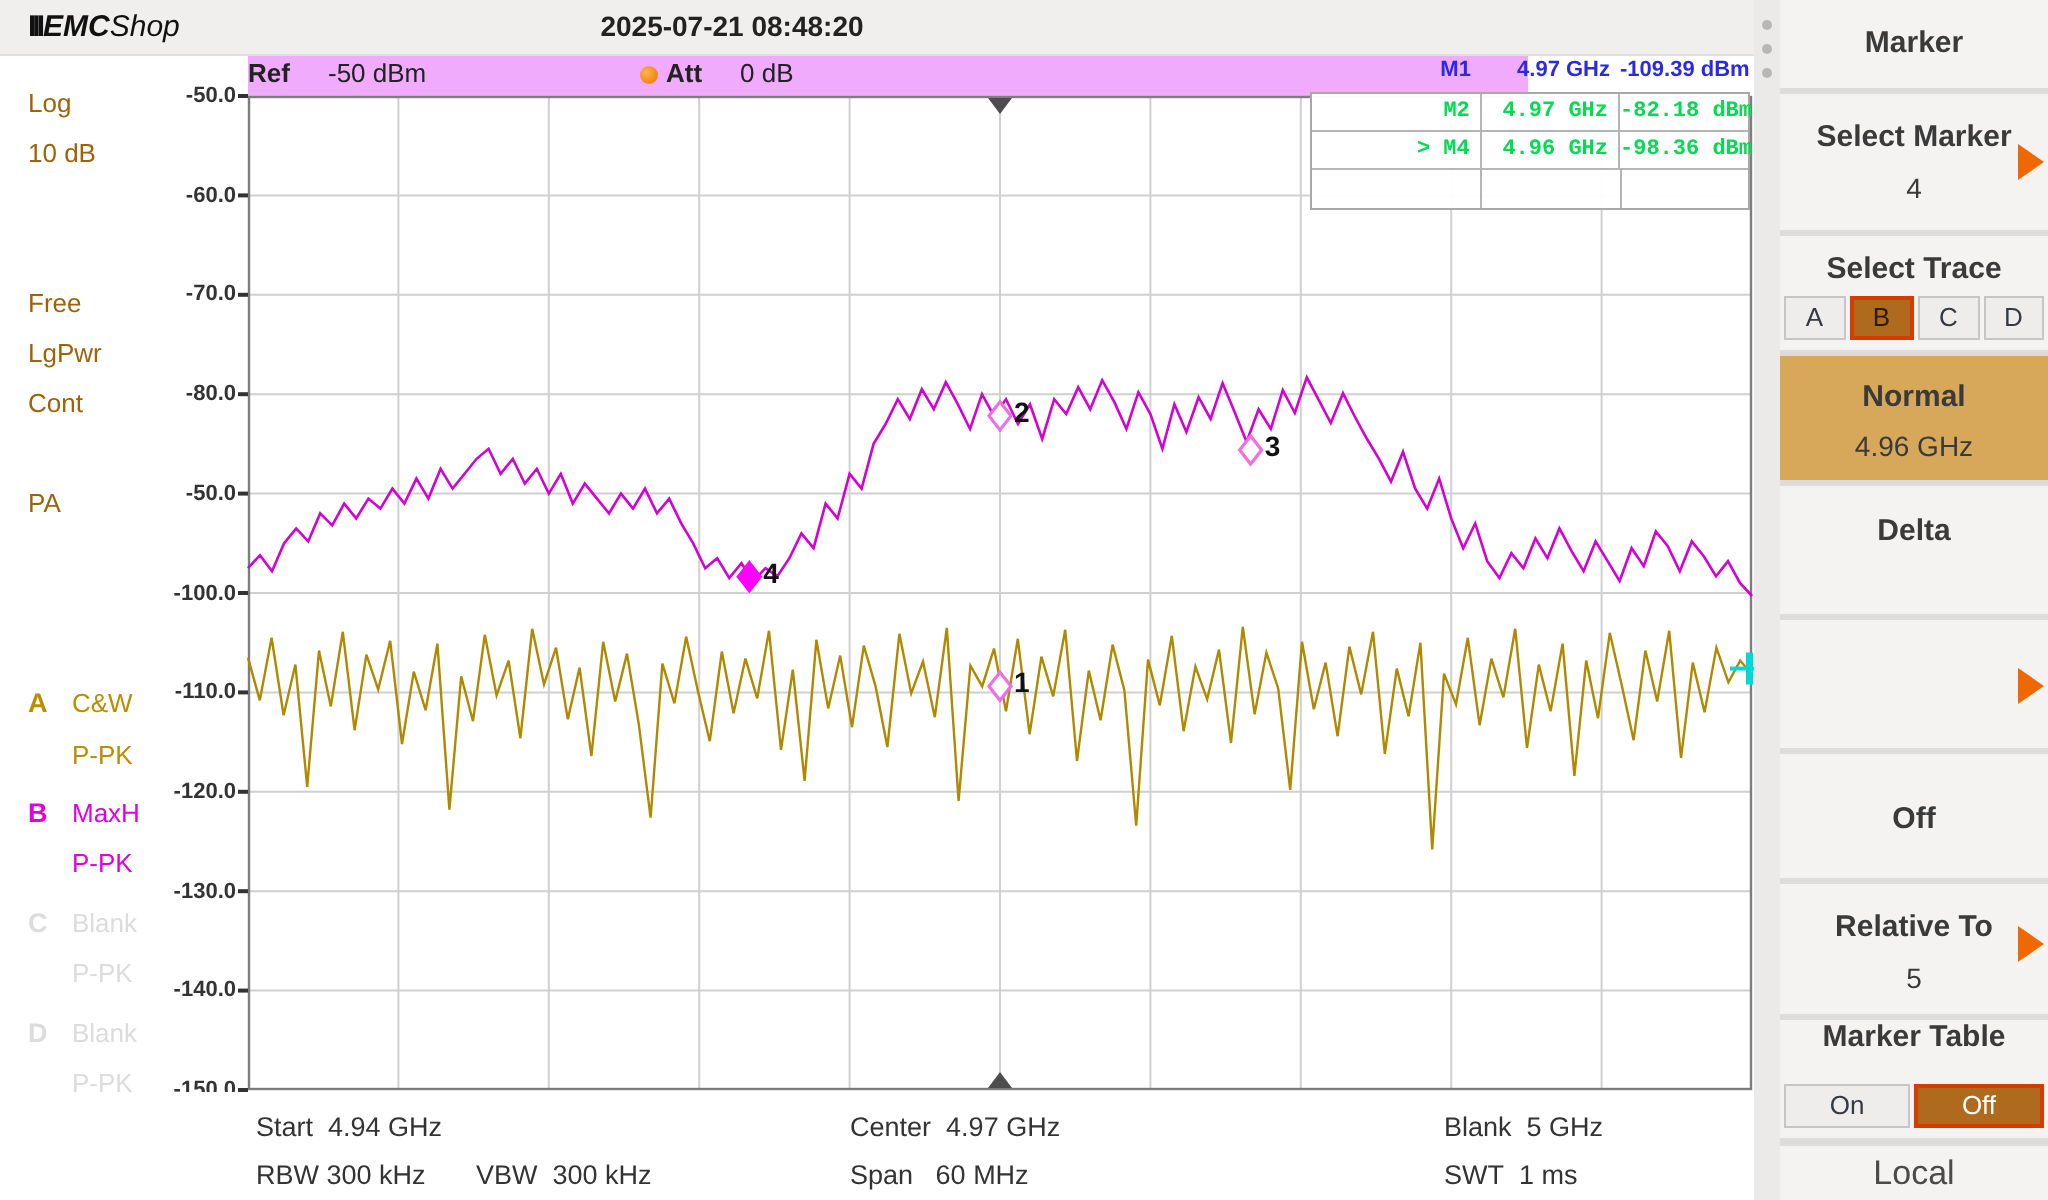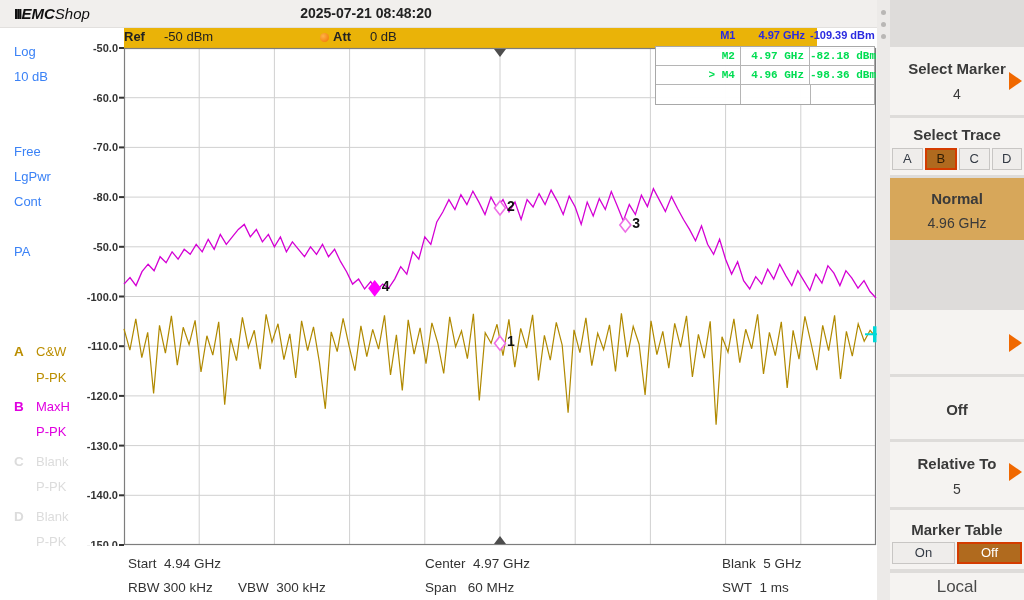--- a/index.html
+++ b/index.html
@@ -11,31 +11,31 @@
   .top-bar { position:absolute; left:0; top:0; width:878px; height:28px;
              background:#f1efed; border-bottom:1px solid #e2e0de; }
   .logo { position:absolute; left:14px; top:5px; font-size:15px; color:#111;
           font-style:italic; font-weight:bold; letter-spacing:0; }
   .logo .bars { font-style:normal; letter-spacing:-2px; margin-right:1px; }
   .logo .shop { font-weight:normal; }
   .timestamp { position:absolute; left:0; right:146px; top:5px; text-align:center;
                font-size:14px; font-weight:bold; color:#222; }
 
   
-  .ref-row { position:absolute; left:124px; top:28px; width:693px; height:20px; background:#eab308; }
+  .ref-row { position:absolute; left:124px; top:28px; width:640px; height:20px; background:#f0abfc; }
   .ref-label { position:absolute; left:0px; top:1px; font-weight:bold; font-size:13px; color:#222; }
   .ref-value { position:absolute; left:40px; top:1px; font-size:13px; color:#222; }
   .att-dot { position:absolute; left:196px; top:5px; width:9px; height:9px; border-radius:50%;
              background:radial-gradient(circle at 35% 35%, #ffb347, #f07000); }
   .att-label { position:absolute; left:209px; top:1px; font-weight:bold; font-size:13px; color:#222; }
   .att-value { position:absolute; left:246px; top:1px; font-size:13px; color:#222; }
 
   
   .sidebar { position:absolute; left:0; top:28px; width:124px; height:572px; background:#fff; }
-  .side-label { position:absolute; left:14px; font-size:13px; color:#3b82f6; }
+  .side-label { position:absolute; left:14px; font-size:13px; color:#a16207; }
   .tl-row { position:absolute; left:0; width:124px; height:20px; }
   .tl-letter { position:absolute; left:14px; top:0; font-size:13.5px; font-weight:bold; }
   .tl-text { position:absolute; left:36px; top:0; font-size:13px; }
 
   
   #chart { position:absolute; left:124px; top:48px; overflow:visible; }
   .ylab { position:absolute; width:52px; text-align:right; font-size:11px; font-weight:bold; color:#333; }
 
   
   .mrow { display:flex; }
@@ -228,20 +228,23 @@
     <div class="bb" style="left:722px; top:34px"><b>SWT</b>&nbsp;&nbsp;<span>1 ms</span></div>
   </div>
 
   <div class="strip">
     <div class="dot" style="top:10px"></div>
     <div class="dot" style="top:22px"></div>
     <div class="dot" style="top:34px"></div>
   </div>
 
   <div class="panel">
+    <div class="sec" style="top:0; height:44px">
+      <div class="sec-title" style="padding-top:13px">Marker</div>
+    </div>
 
     <div class="sec" style="top:47px; height:68px">
       <div class="sec-title" style="padding-top:13px">Select Marker</div>
       <div class="sec-value" style="padding-top:9px">4</div>
       <div class="arrow-r" style="top:25px"></div>
     </div>
 
     <div class="sec" style="top:118px; height:57px">
       <div class="sec-title" style="padding-top:8px">Select Trace</div>
       <div class="opt-row" id="trace-opts">
@@ -250,37 +253,40 @@
           <div class="opt">C</div>
           <div class="opt">D</div>
         </div>
     </div>
 
     <div class="sec sel-section" style="top:178px; height:62px">
       <div class="sec-title" style="padding-top:12px">Normal</div>
       <div class="sec-value" style="padding-top:8px">4.96 GHz</div>
     </div>
 
+    <div class="sec" style="top:243px; height:64px">
+      <div class="sec-title" style="padding-top:14px">Delta</div>
+    </div>
 
     <div class="sec" style="top:310px; height:64px">
       <div class="arrow-r" style="top:24px"></div>
     </div>
 
     <div class="sec" style="top:377px; height:62px">
       <div class="sec-title" style="padding-top:24px">Off</div>
     </div>
 
     <div class="sec" style="top:442px; height:65px">
       <div class="sec-title" style="padding-top:13px">Relative To</div>
       <div class="sec-value" style="padding-top:9px">5</div>
       <div class="arrow-r" style="top:21px"></div>
     </div>
 
     <div class="sec" style="top:510px; height:59px">
-      <div class="sec-title" style="padding-top:11px">Marker Table</div>
+      <div class="sec-title" style="">Marker Table</div>
       <div class="opt-row onoff" id="mt-opts">
           <div class="opt">On</div>
           <div class="opt sel">Off</div>
         </div>
     </div>
 
     <div class="sec local-btn" style="top:573px; height:27px">Local</div>
   </div>
 </div>
 

